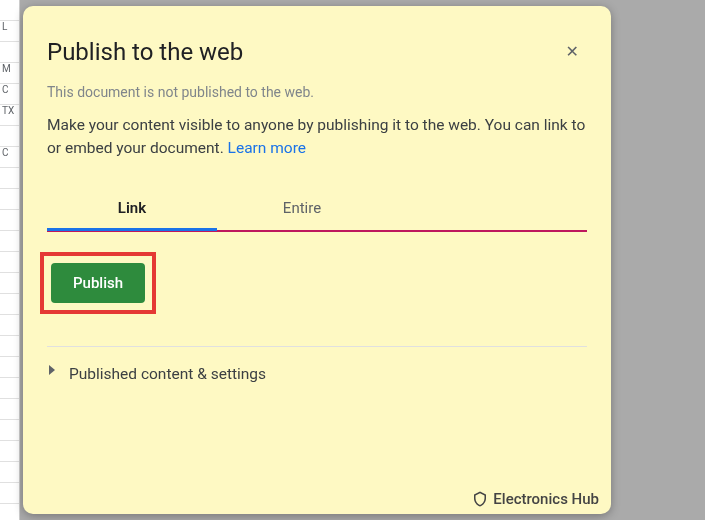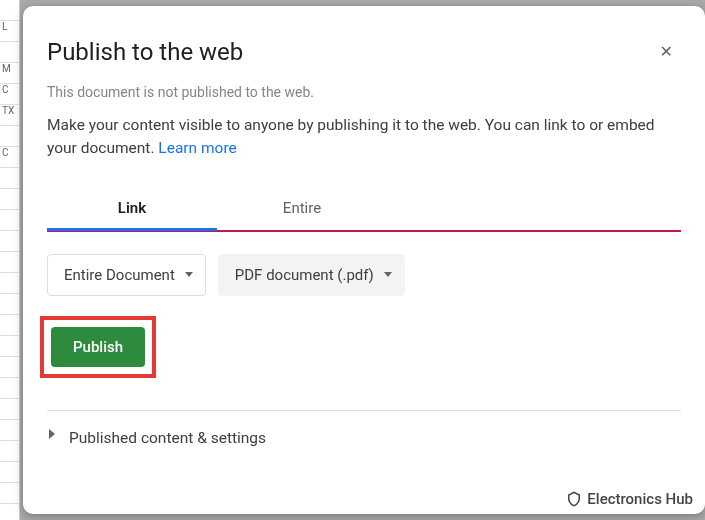--- a/index.html
+++ b/index.html
@@ -21,22 +21,22 @@
     font-size: 10px; color: #5f6368;
     border-right: 1px solid #ccc;
   }
   .sheet-rows div {
     height: 21px; border-bottom: 1px solid #e0e0e0;
     padding-left: 2px;
   }
   .dialog {
     position: absolute;
     left: 23px; top: 6px;
-    width: 682px; height: 508px;
-    background: #ffffff;
+    width: 588px; height: 508px;
+    background: #fef9c3;
     border-radius: 10px;
     box-shadow: 0 2px 10px rgba(0,0,0,0.3);
     padding: 0;
   }
   .dialog-inner {
     padding: 22px 24px 0 24px;
   }
   .header-row {
     display: flex;
     align-items: flex-start;
@@ -223,30 +223,20 @@
 
     <div class="description">
       <span>Make your content visible to anyone by publishing it to the web. You can link to or embed your document. </span><a class="learn-more">Learn more</a>
     </div>
 
     <div class="tabs">
       <div class="tab active">Link</div>
       <div class="tab">Entire</div>
     </div>
 
-    <div class="controls-row">
-      <div class="dropdown">
-        <span>Entire Document</span>
-        <span class="caret"></span>
-      </div>
-      <div class="dropdown shaded">
-        <span>PDF document (.pdf)</span>
-        <span class="caret"></span>
-      </div>
-    </div>
 
     <div class="highlight-box">
       <button class="publish-btn">Publish</button>
     </div>
 
     <hr class="divider">
 
     <div class="expand-row">
       <span class="expand-arrow"></span>
       <span>Published content &amp; settings</span>

